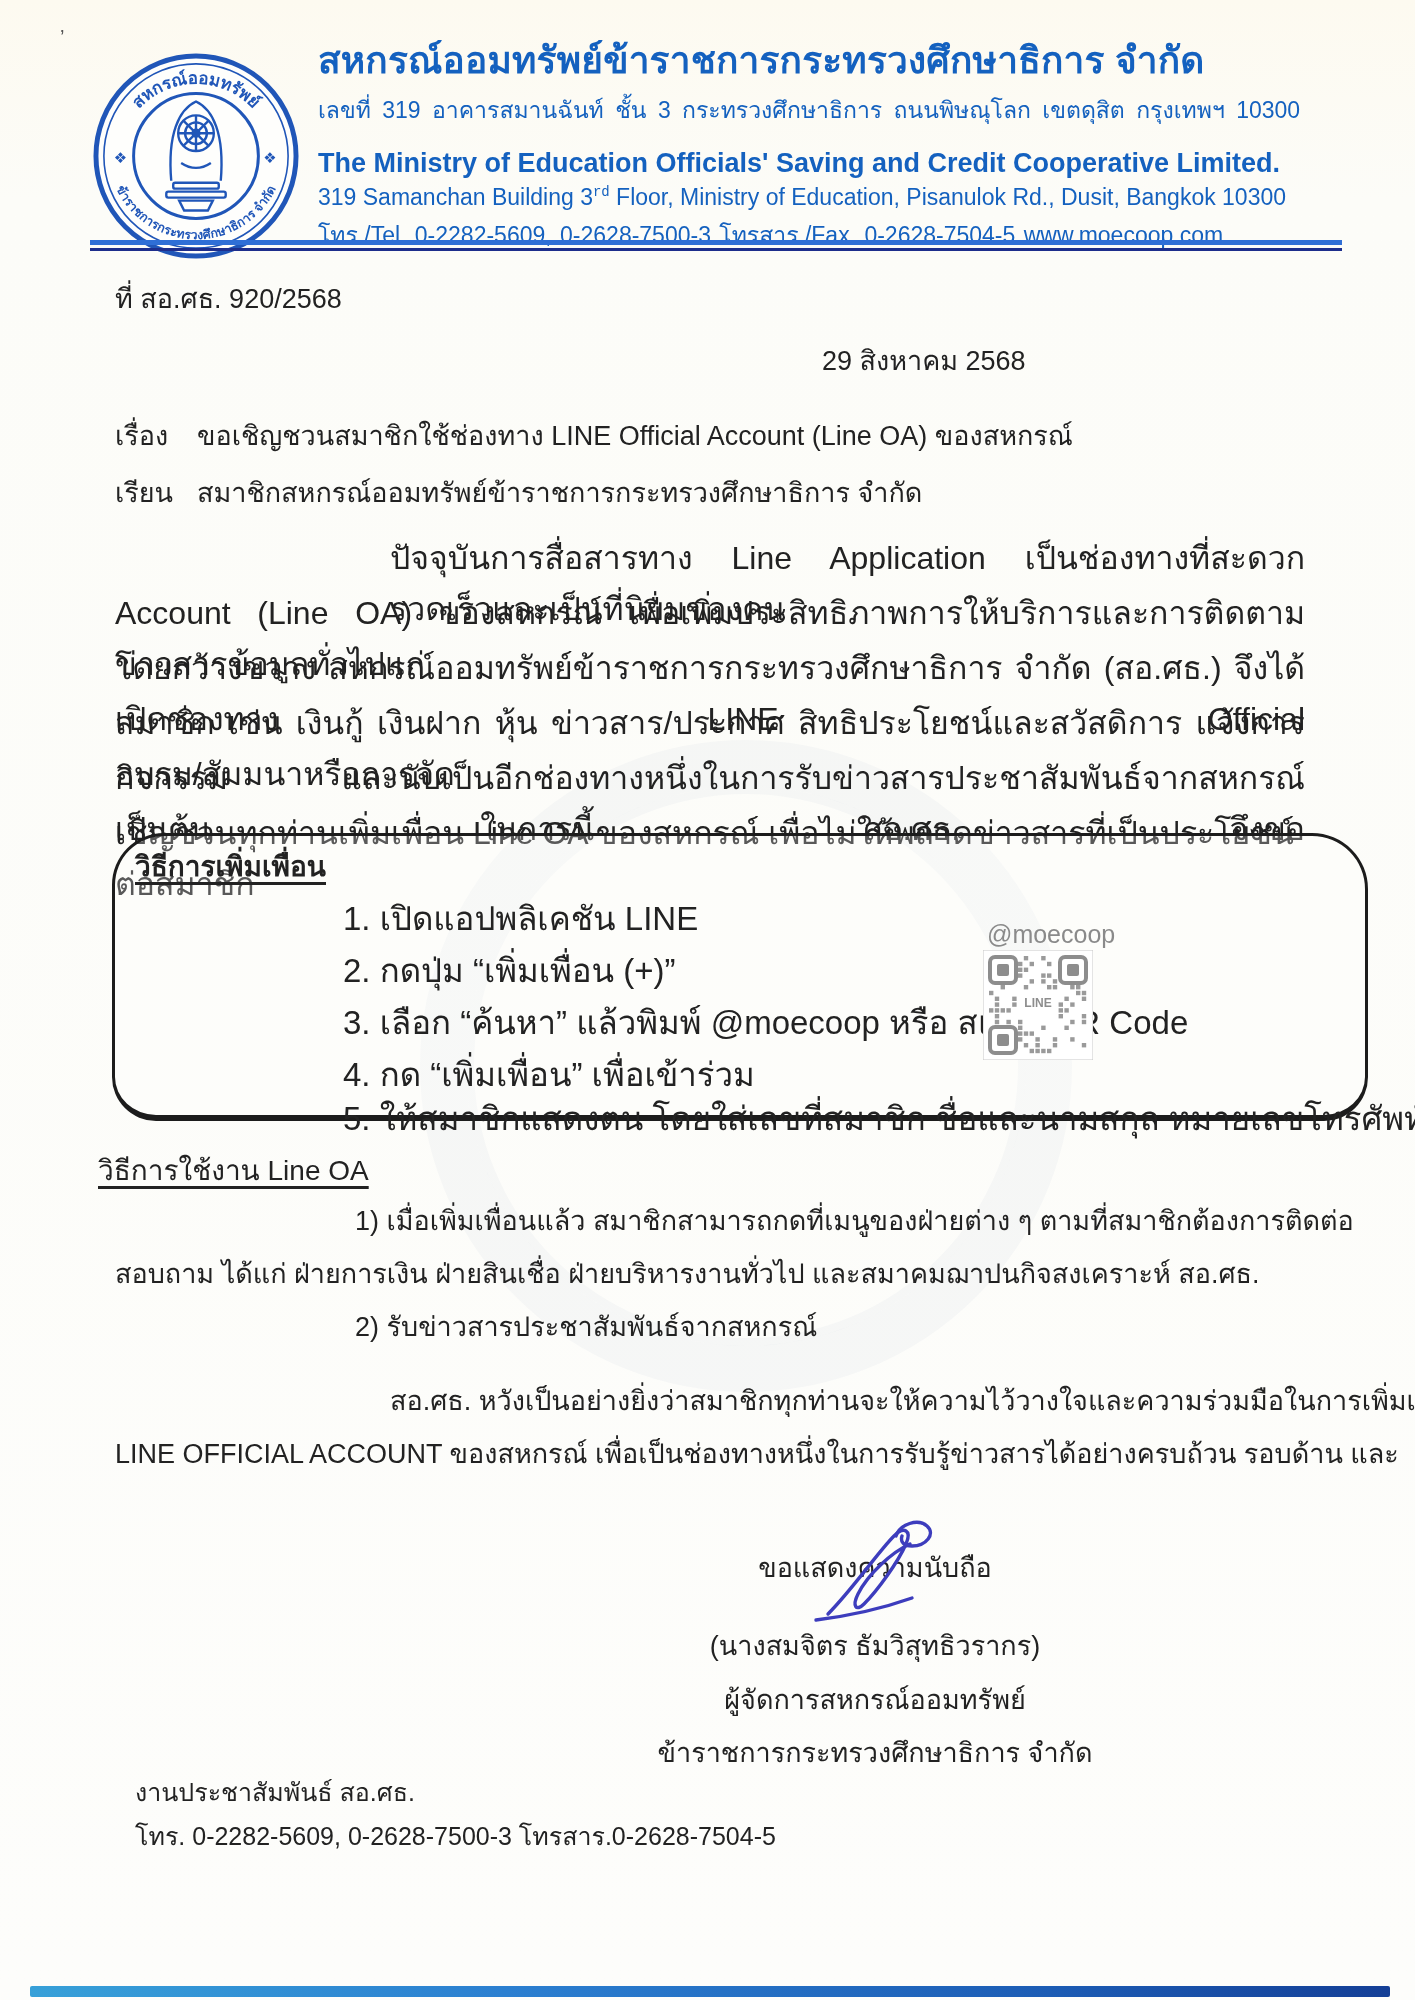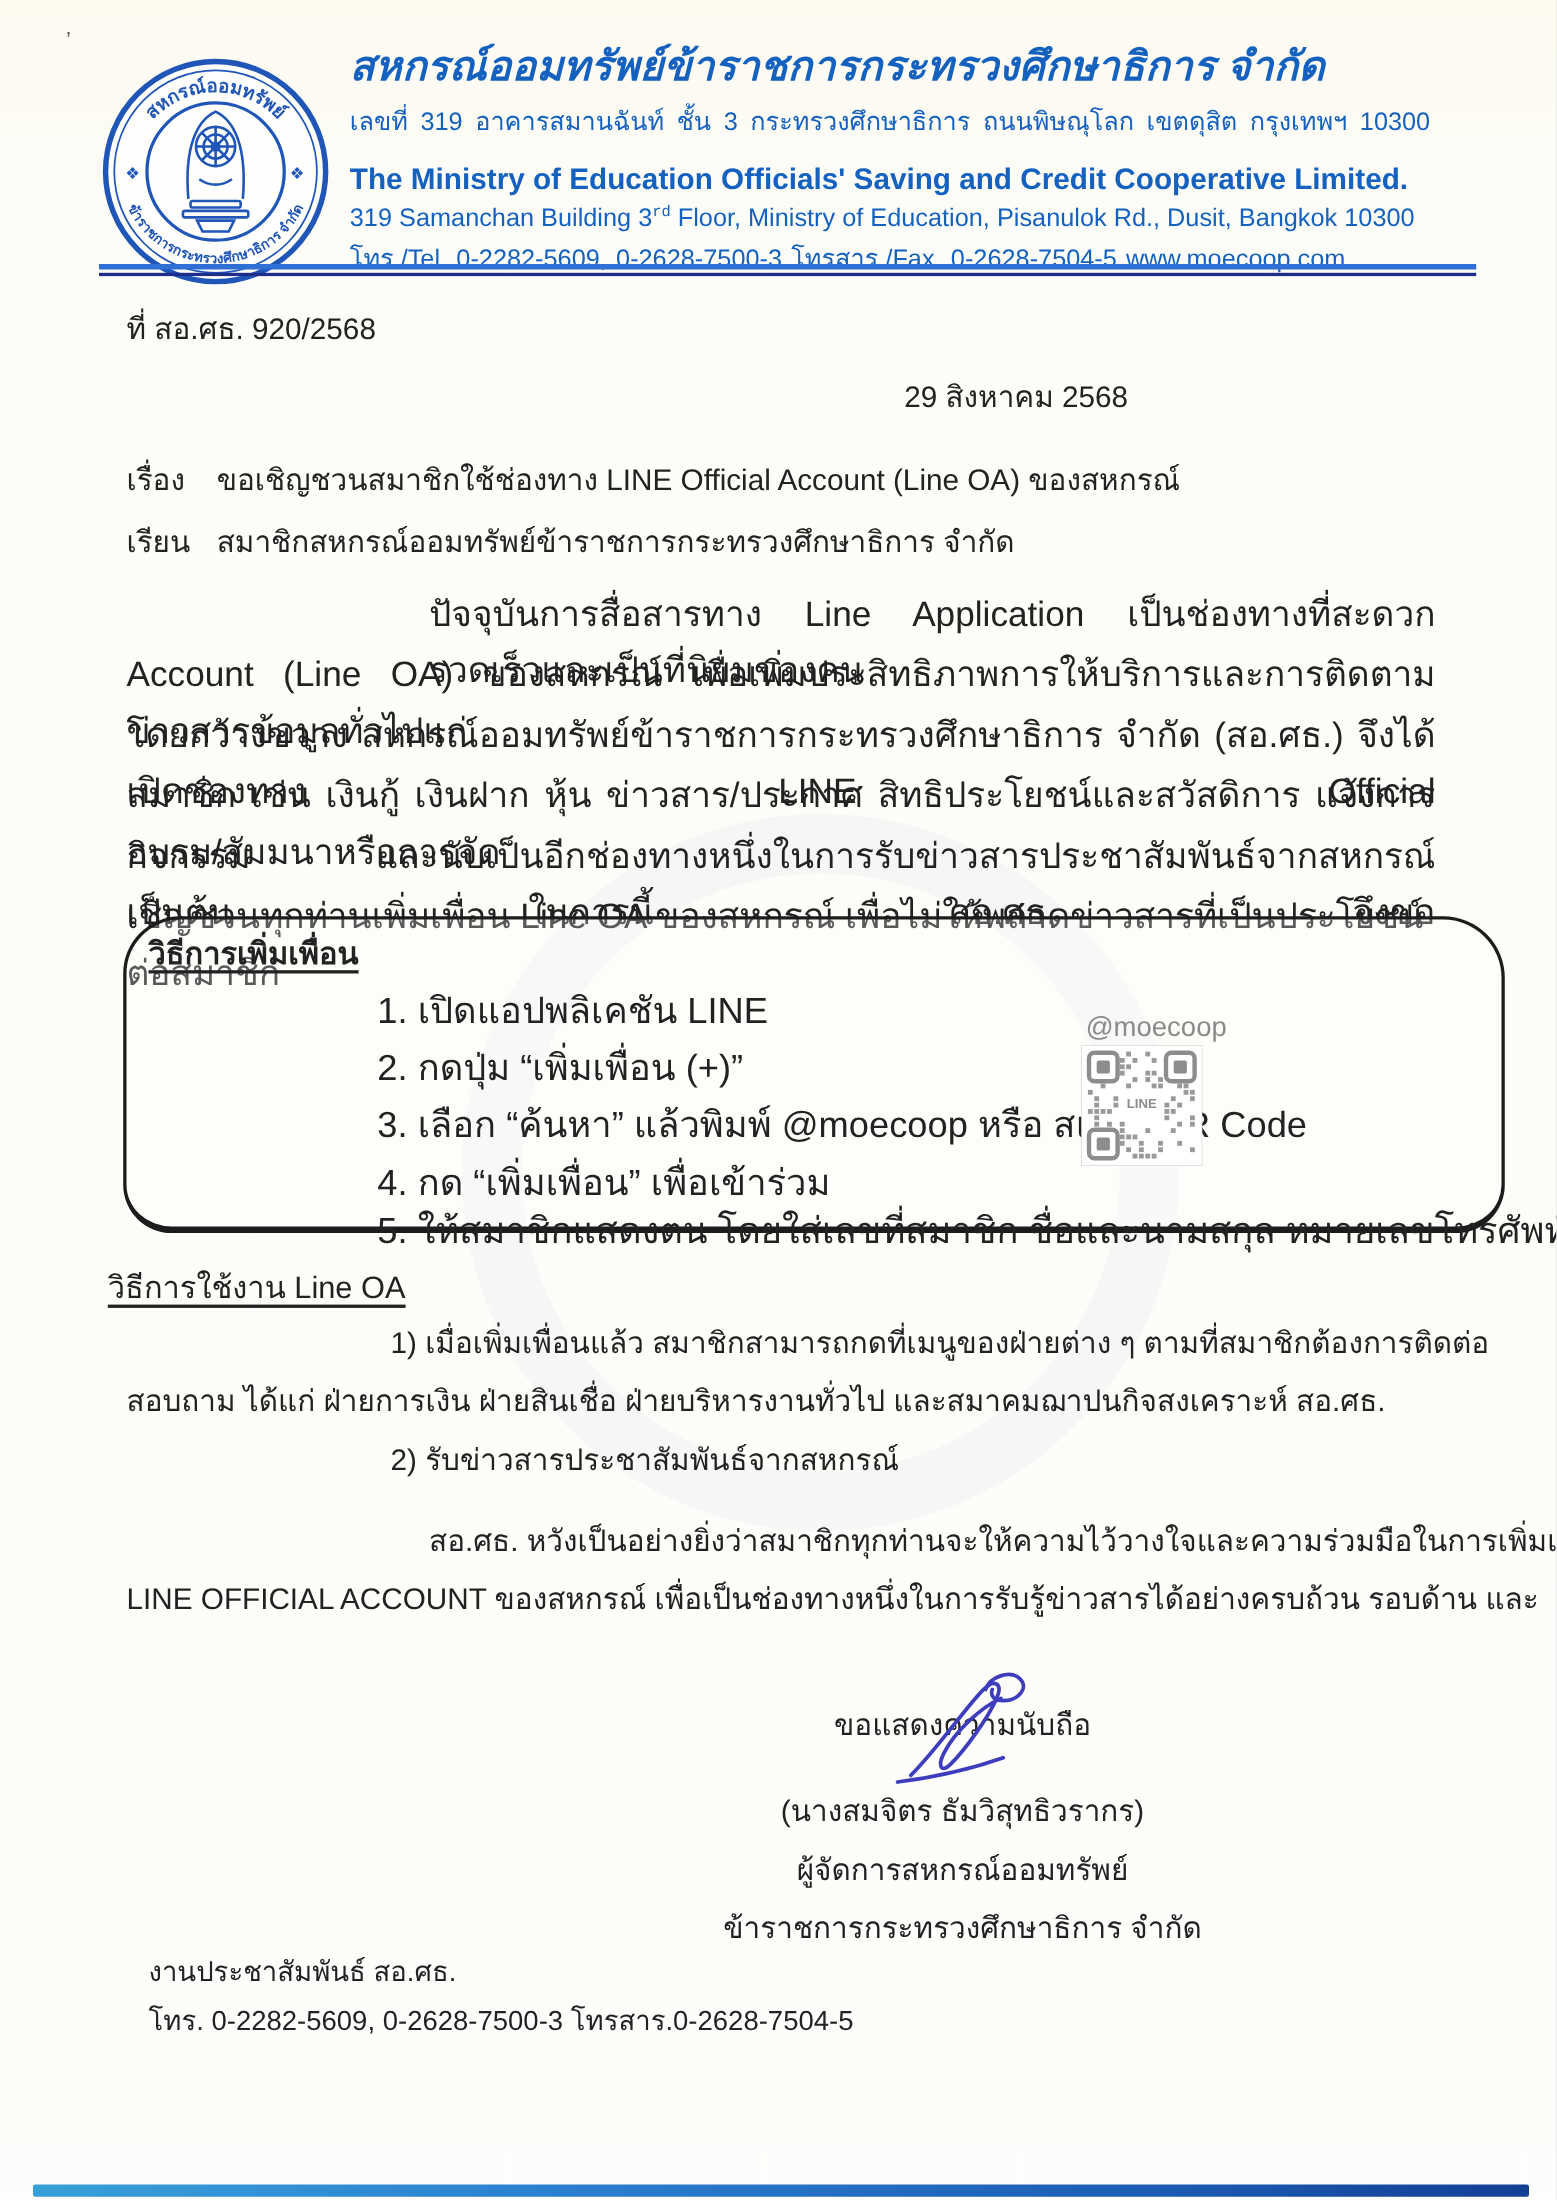--- a/index.html
+++ b/index.html
@@ -6,21 +6,21 @@
   .page{
     position:relative;width:1415px;height:2000px;margin:0 auto;
     background:linear-gradient(180deg,#fdfaf0 0%,#fcfcf8 10%,#fdfdfb 100%);
     font-family:"Liberation Sans","DejaVu Sans",sans-serif;
     color:#222;overflow:hidden;
   }
   .abs{position:absolute;}
   
   .seal{left:92px;top:52px;}
   .lh-block{left:318px;top:38px;width:1000px;color:#1461bf;}
-  .lh-title{font-size:37px;font-weight:bold;letter-spacing:.2px;line-height:1.25;font-style:italic;}
+  .lh-title{font-size:37px;font-weight:bold;letter-spacing:.2px;line-height:1.25;}
   .lh-addr-th{font-size:23px;margin-top:8px;word-spacing:5px;}
   .lh-name-en{font-size:27px;font-weight:bold;margin-top:20px;}
   .lh-addr-en{font-size:23px;margin-top:5px;}
   .lh-addr-en sup{font-size:14px;font-family:Liberation Mono, monospace;}
   .lh-tel{font-size:23px;margin-top:6px;word-spacing:2px;}
   .rule-top{left:90px;top:240px;width:1252px;height:5px;background:#2f6fd6;}
   .rule-bot{left:90px;top:248px;width:1252px;height:3px;background:#1d2e8c;}
   
   .txt{font-size:27px;line-height:1.25;white-space:nowrap;}
   .ref{left:115px;top:283px;}

